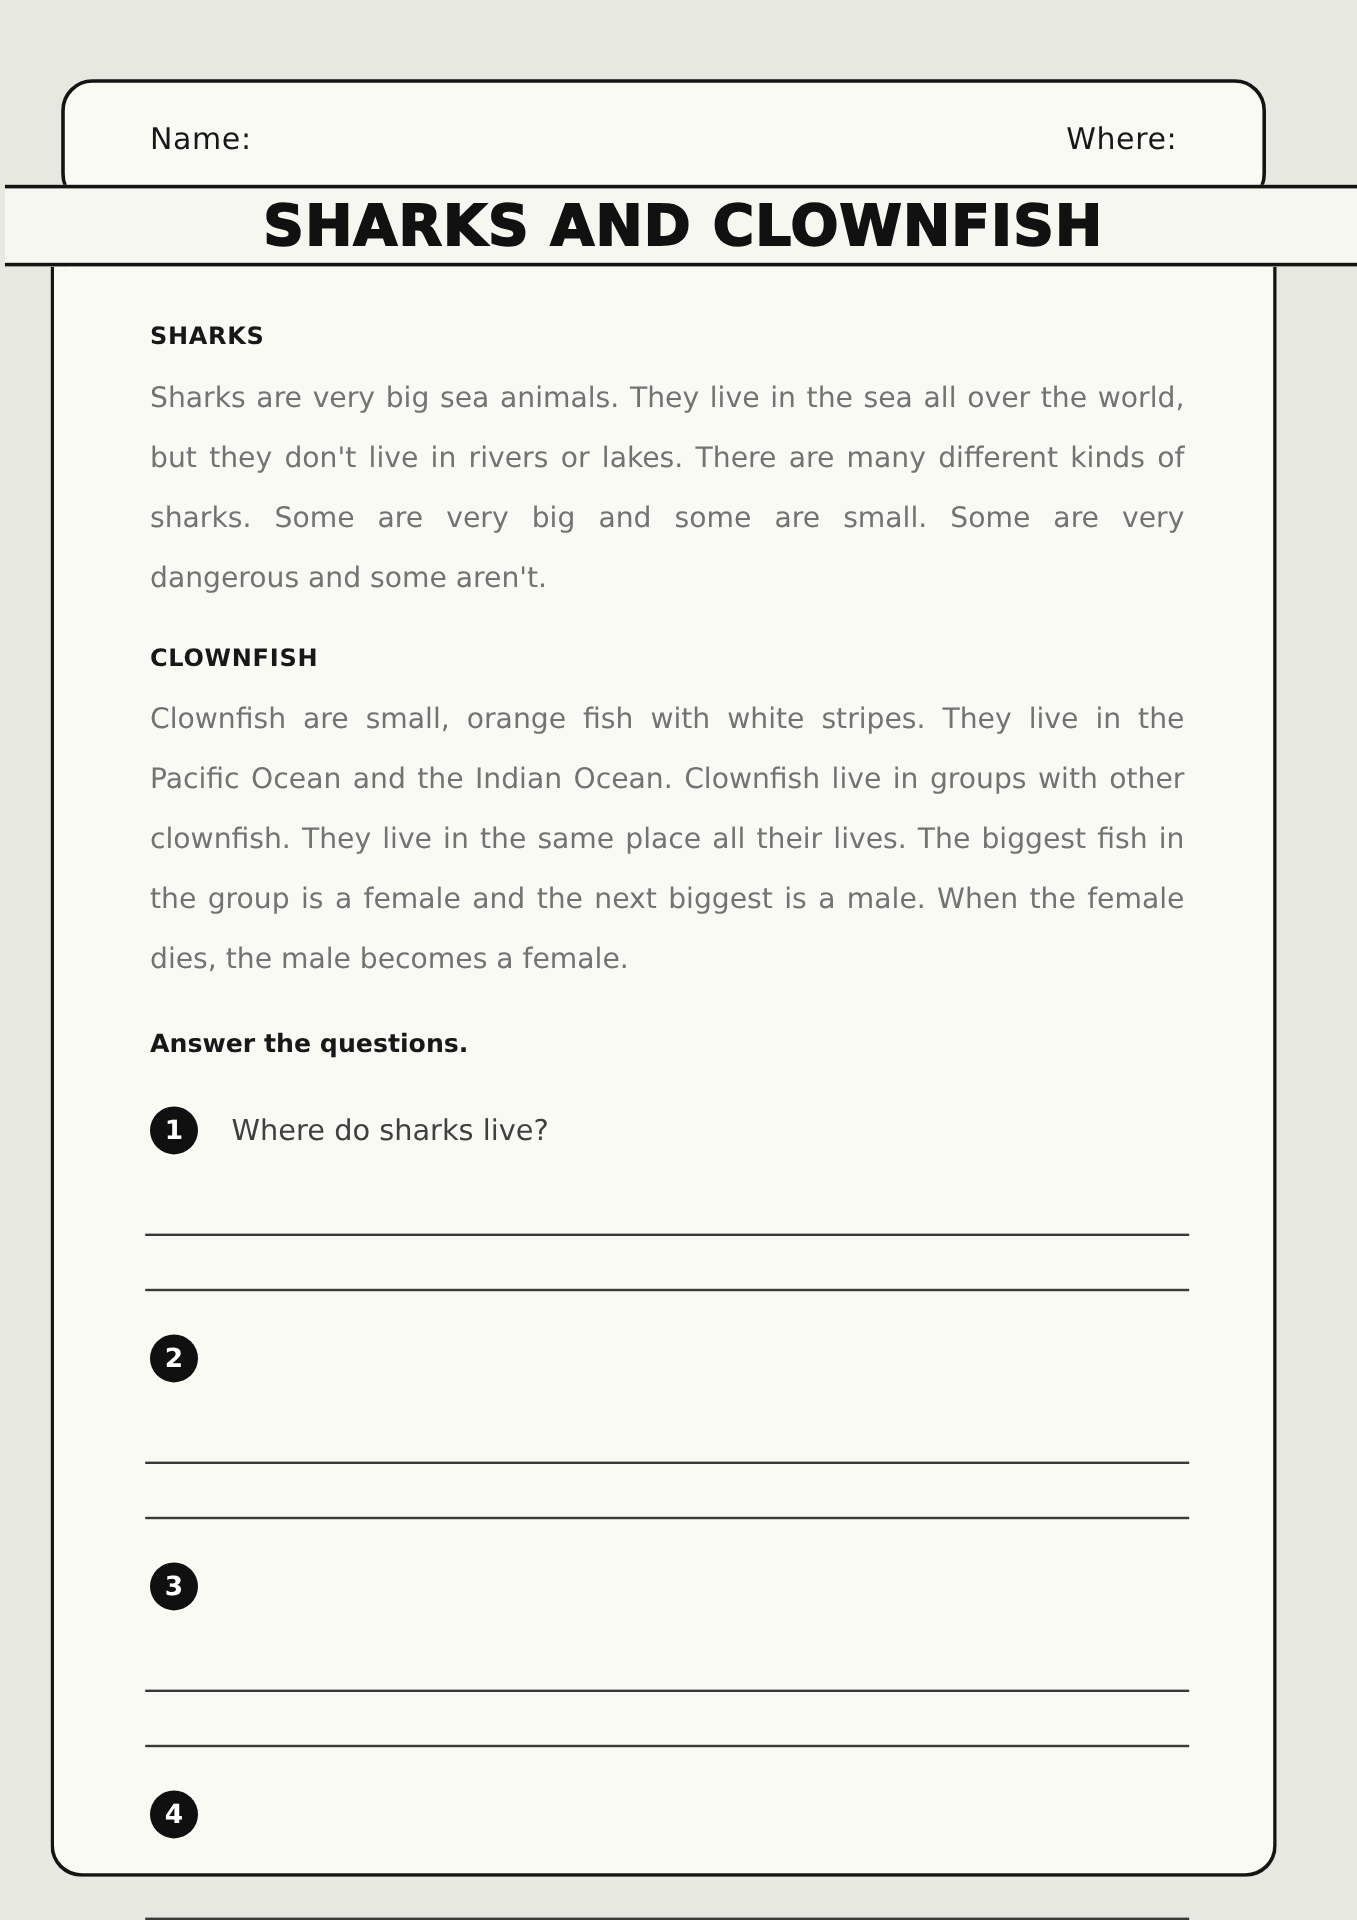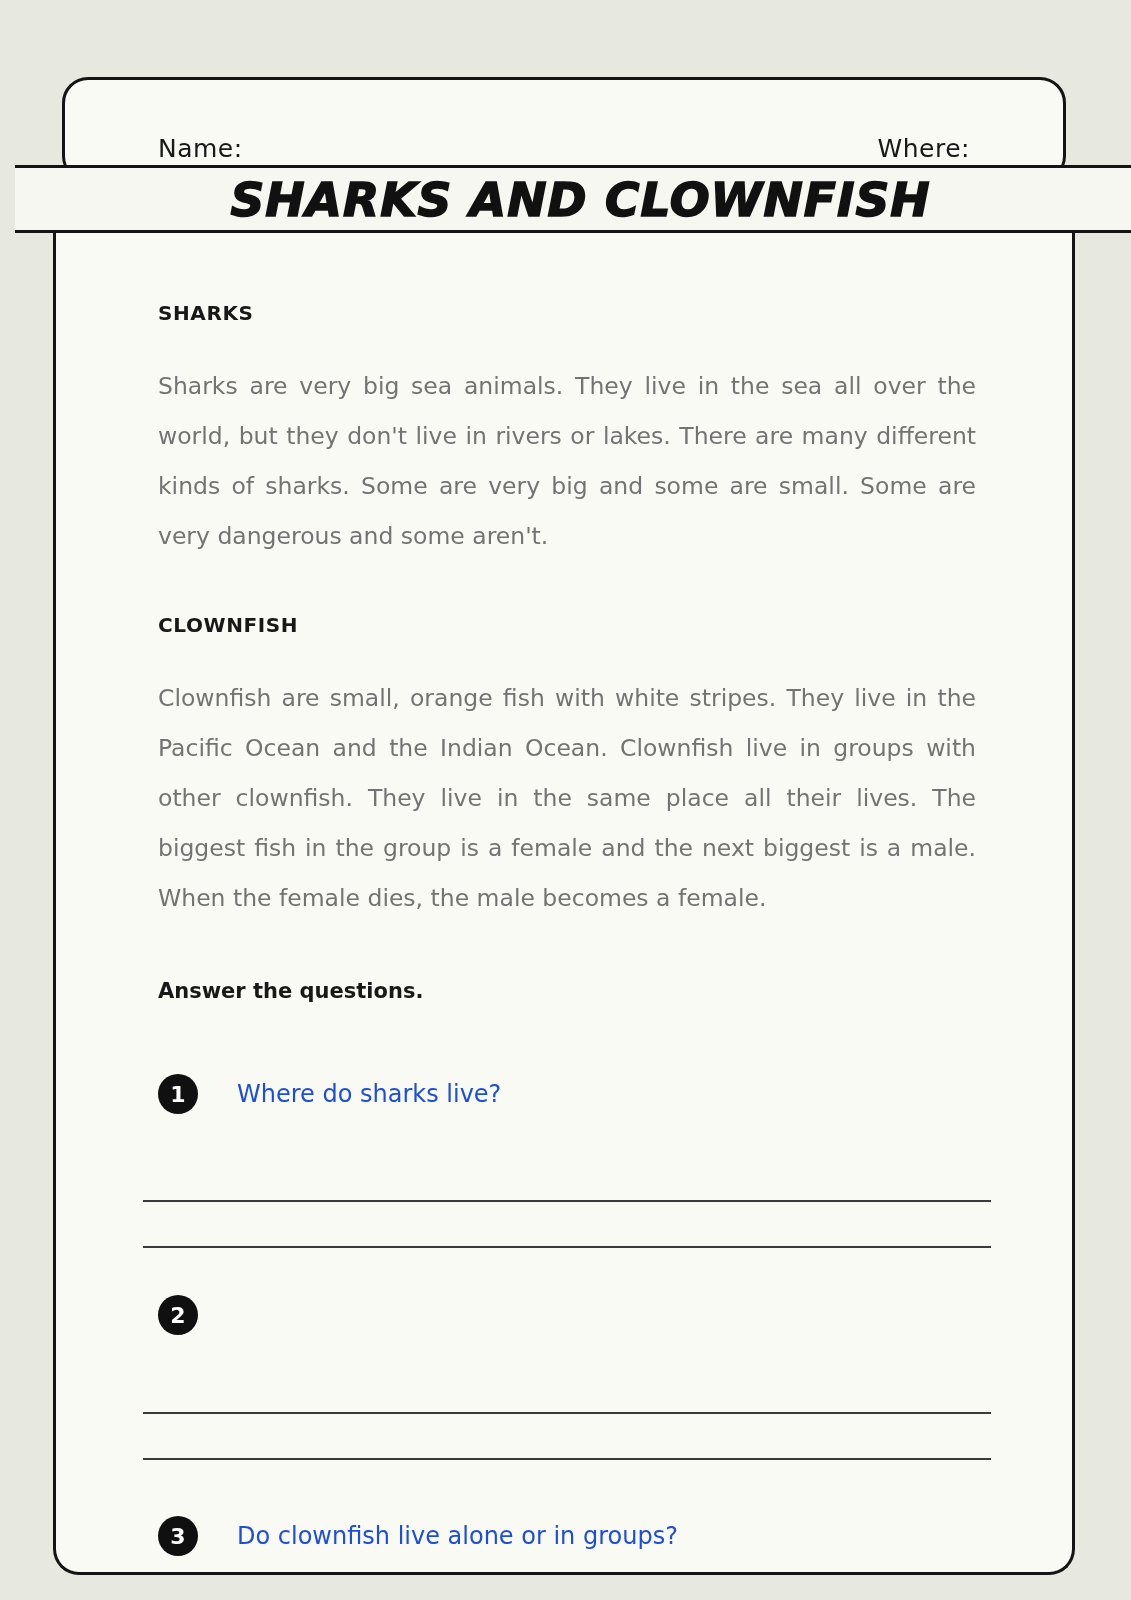--- a/index.html
+++ b/index.html
@@ -1,15 +1,15 @@
 <!DOCTYPE html>
 <html><head>
 <meta charset="utf-8">
 <style>
-  * { margin:0; padding:15px; box-sizing:border-box; }
+  * { margin:0; padding:4px; box-sizing:border-box; }
   html,body { width:1131px; height:1600px; }
   body {
     background:#e7e9e1;
     font-family:"DejaVu Sans","Liberation Sans",sans-serif;
     color:#181818;
     position:relative;
     overflow:hidden;
   }
   .namedate-box {
     position:absolute; left:47px; top:62px;
@@ -33,21 +33,20 @@
     display:flex; align-items:center; justify-content:center;
     z-index:2;
   }
   .title-band h1 {
     font-size:47px;
     font-weight:800;
     letter-spacing:1px;
     -webkit-text-stroke:1.6px #111;
     color:#111;
     text-transform:uppercase;
-    font-style:italic;
   }
   .main-box {
     position:absolute; left:38px; top:218px;
     width:1022px; height:1342px;
     background:#fafaf4;
     border:3px solid #141414;
     border-top:none;
     border-radius:0 0 26px 26px;
     z-index:1;
   }
@@ -82,21 +81,21 @@
   }
   .q-badge {
     width:40px; height:40px;
     background:#101010;
     border-radius:50%;
     color:#ffffff;
     font-size:22px; font-weight:bold;
     display:flex; align-items:center; justify-content:center;
     flex:0 0 40px;
   }
-  .q-text { font-size:24px; color:#1d4ed8; }
+  .q-text { font-size:24px; color:#404040; }
   .answer-line {
     height:46px;
     border-bottom:2px solid #3a3a3a;
     width:100%;
   }
   .answer-line.first { margin-top:18px; }
 </style>
 </head>
 <body>
 
@@ -131,21 +130,20 @@
     <div class="answer-line"></div>
 
     <div class="question-row">
       <div class="q-badge">2</div>
     </div>
     <div class="answer-line first"></div>
     <div class="answer-line"></div>
 
     <div class="question-row">
       <div class="q-badge">3</div>
-      <div class="q-text">Do clownfish live alone or in groups?</div>
     </div>
     <div class="answer-line first"></div>
     <div class="answer-line"></div>
 
     <div class="question-row">
       <div class="q-badge">4</div>
     </div>
     <div class="answer-line first"></div>
     <div class="answer-line"></div>
 

